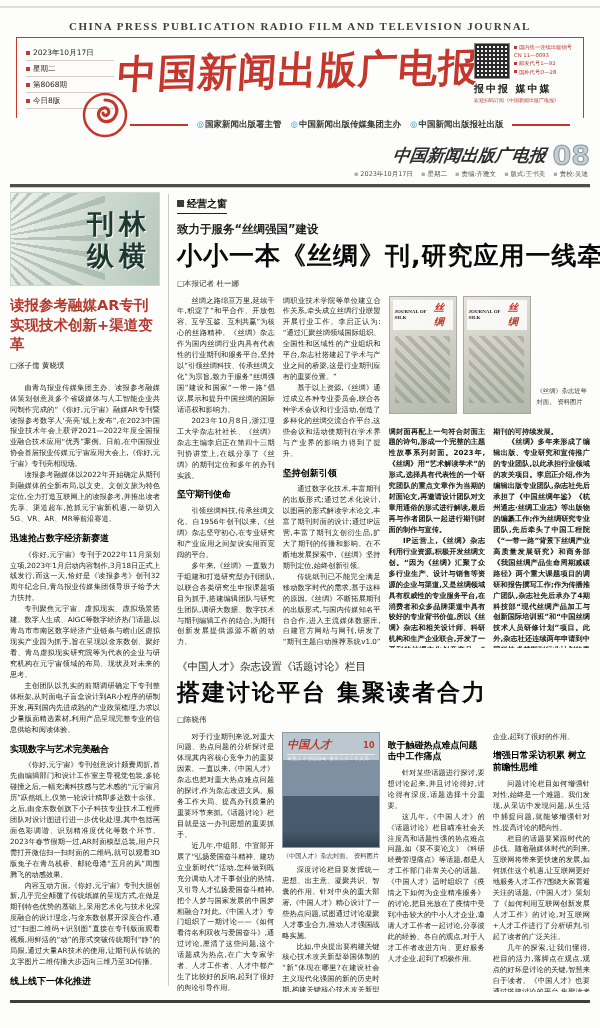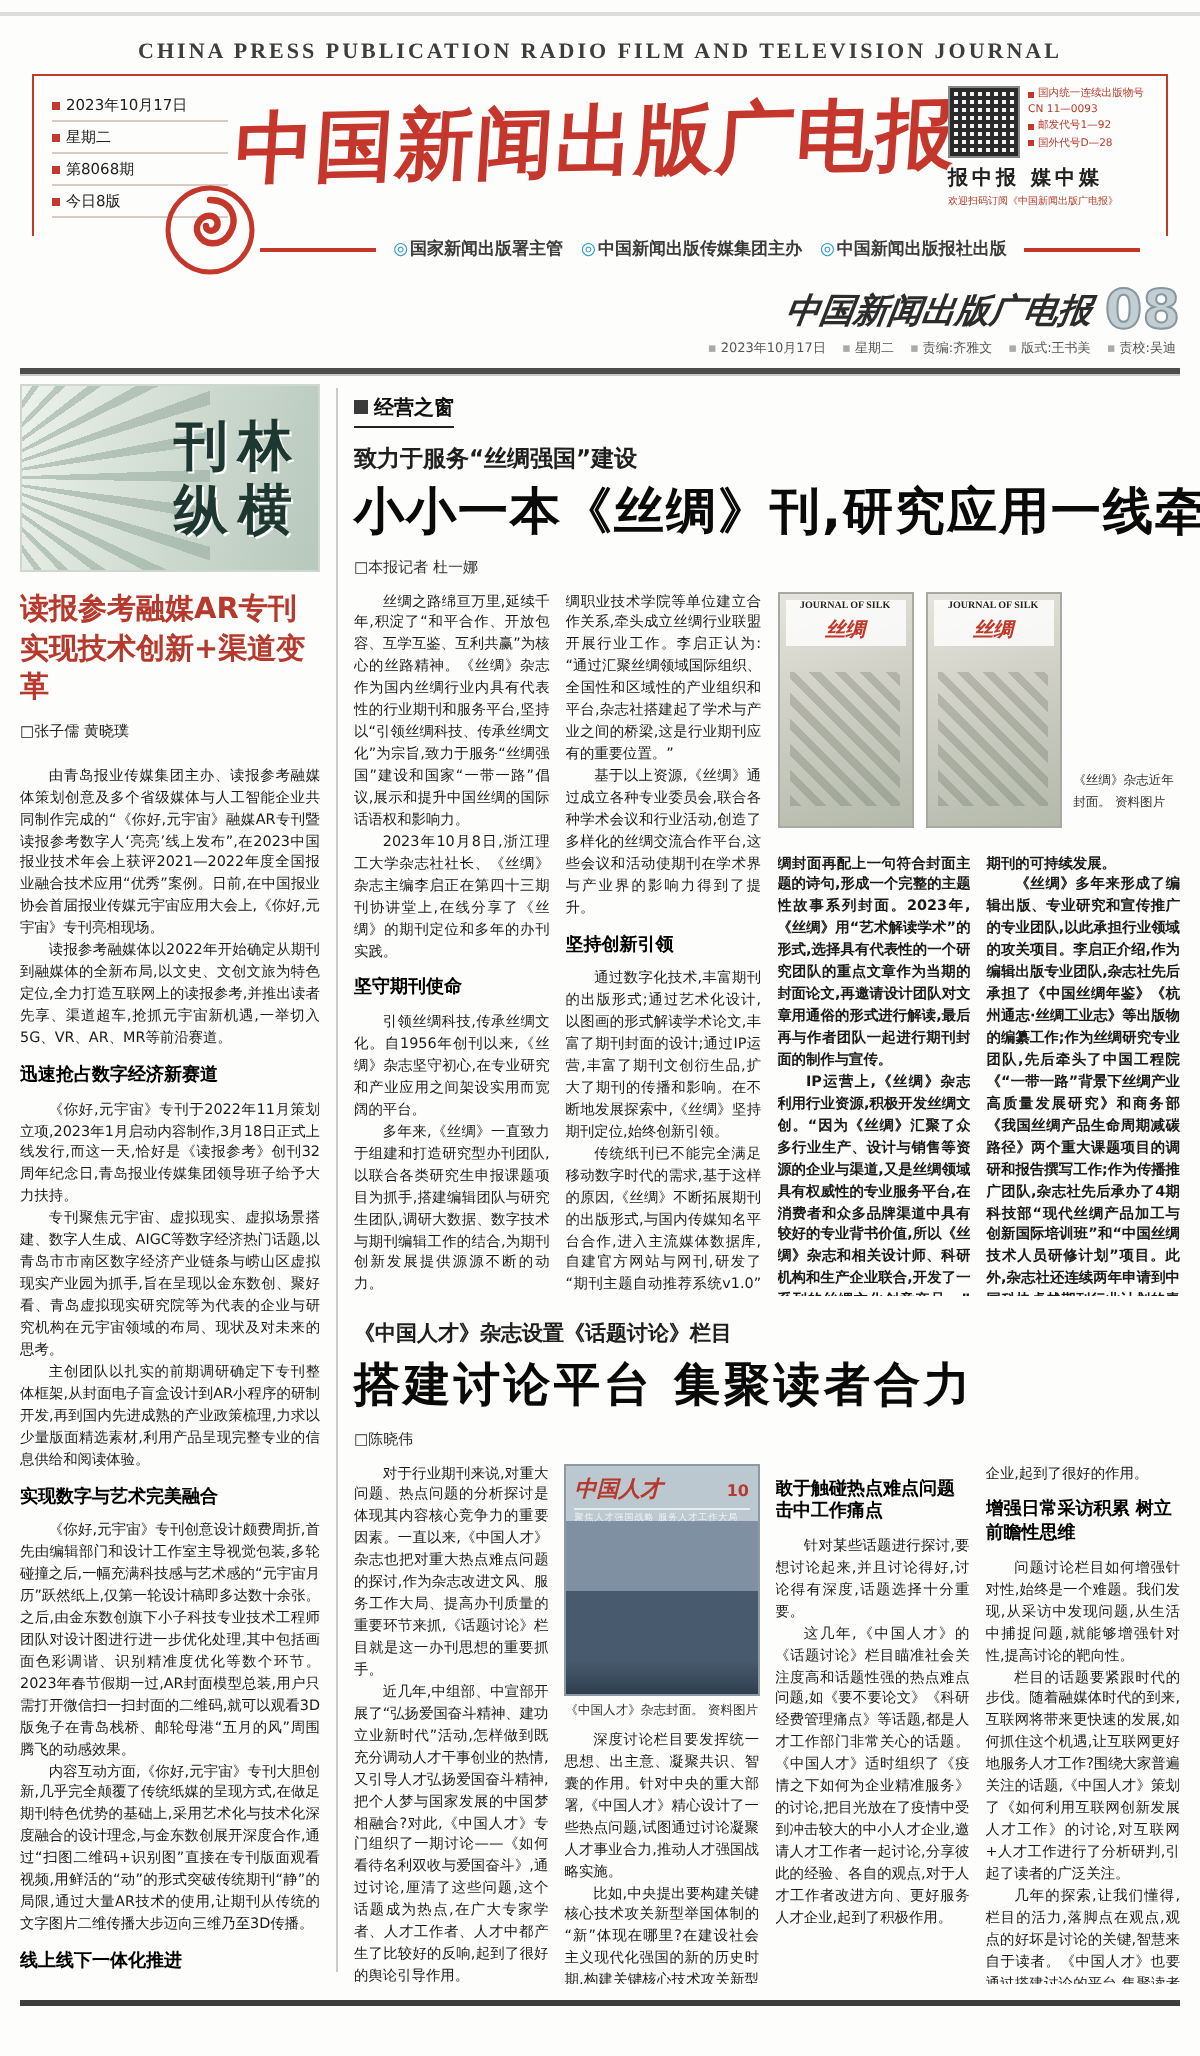--- a/index.html
+++ b/index.html
@@ -84,30 +84,30 @@
   .col{flex:1;min-width:0;overflow:hidden;}
   .right2{flex:2.06;min-width:0;display:flex;flex-direction:column;}
   .cols2{display:flex;gap:8px;flex:1;overflow:hidden;font-weight:bold;}
 
   
   .covers{display:flex;gap:6px;margin:0 0 7px;height:124px;flex:none;}
   .cover{width:68px;height:118px;flex:none;border:1px solid #a9a9a4;position:relative;padding:3px;
     background:linear-gradient(160deg,#e6e5dd 0%,#cfcfc5 45%,#b3b9ab 100%);box-sizing:border-box;}
   .cover::after{content:"";position:absolute;inset:34% 8% 8%;
     background:repeating-linear-gradient(45deg,rgba(110,120,100,.32) 0 4px,transparent 4px 9px);}
-  .cover-head{display:flex;align-items:center;gap:2px;background:rgba(255,255,255,.8);padding:1px 2px;flex-direction:column;}
+  .cover-head{display:flex;align-items:center;gap:2px;background:rgba(255,255,255,.8);padding:1px 2px;}
   .cover-head .jt{font-size:5px;font-weight:bold;font-family:"Liberation Serif",serif;color:#222;line-height:1.15;}
   .cover-head .cn{font-size:10px;color:#c0392b;font-weight:bold;font-style:italic;
     font-family:"DejaVu Serif",serif;}
   .fig-cap{flex:1;font-size:6.3px;color:#333;line-height:1.7;align-self:flex-end;
     padding-bottom:12px;text-align:left;}
 
   
   .a2{margin-top:12px;}
-  .kicker2{font-size:10.5px;font-weight:bold;color:#1f1f1f;}
+  .kicker2{font-size:10.5px;font-weight:normal;color:#1f1f1f;}
   .headline2{margin:3px 0 7px;font-size:23px;font-weight:900;color:#0a0a0a;letter-spacing:2px;white-space:nowrap;}
   .a2-body{display:flex;gap:8px;height:268px;overflow:hidden;}
   .fig2{margin:0 0 5px;}
   .cover2{height:116px;border:1px solid #8d99a3;box-sizing:border-box;padding:4px;
     background:linear-gradient(#bcc8d0 0 24%,#7e90a1 24% 55%,#485b6e 55% 85%,#2f3f50 100%);}
   .c2-head{display:flex;justify-content:space-between;align-items:baseline;}
   .c2-title{font-size:11px;font-weight:900;color:#b5392c;font-style:italic;
     font-family:"DejaVu Serif",serif;}
   .c2-issue{font-size:8px;color:#b5392c;font-weight:bold;}
   .c2-band{margin-top:2px;border-top:1px solid rgba(255,255,255,.65);padding-top:1px;

